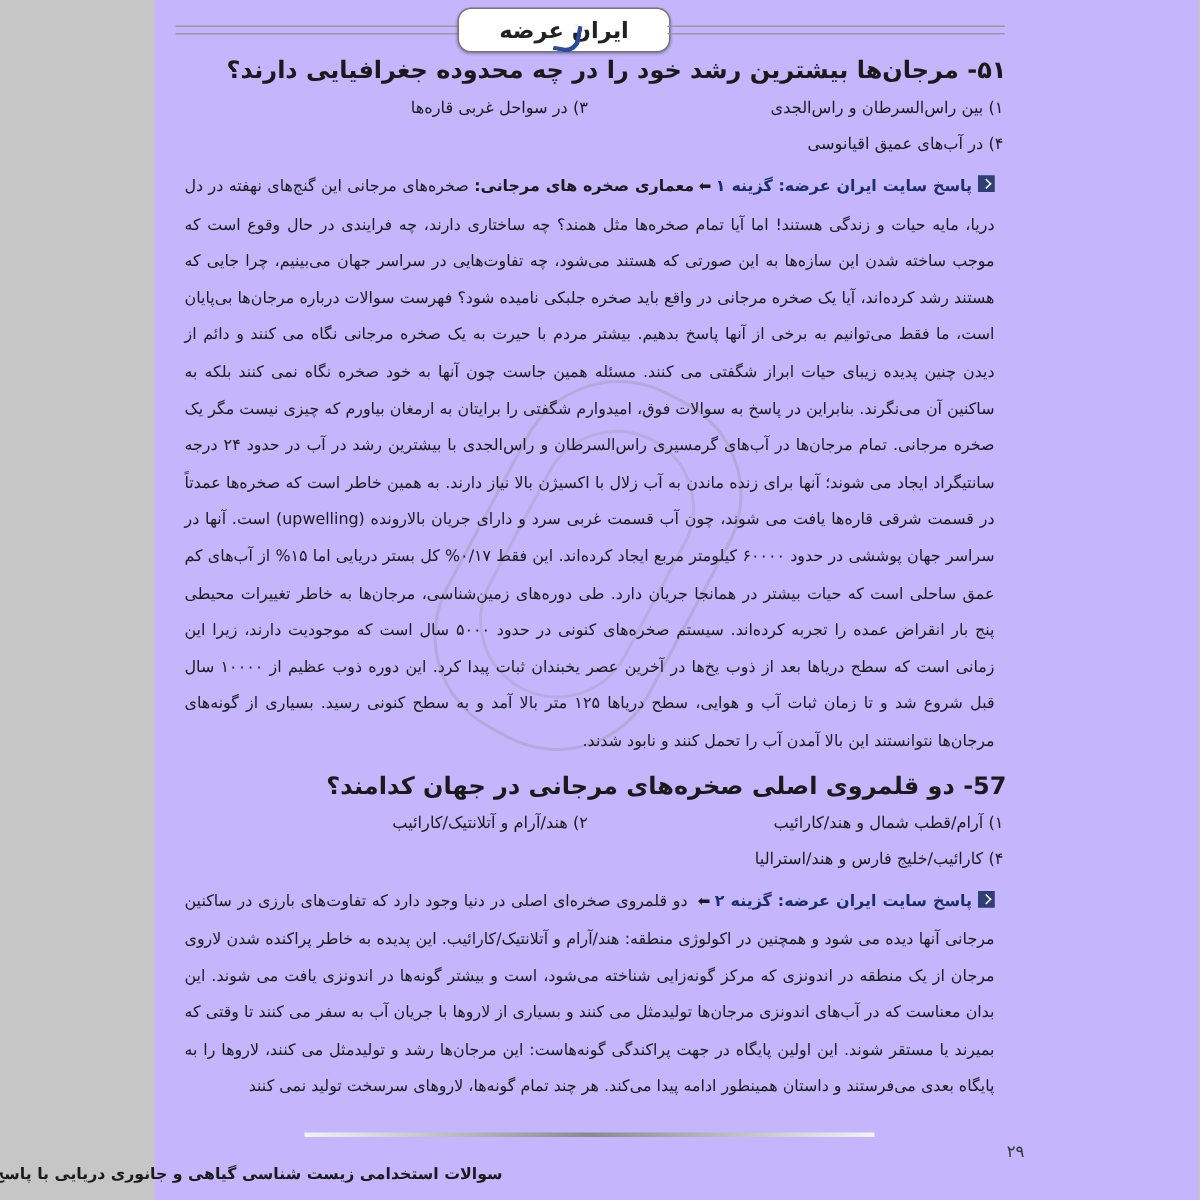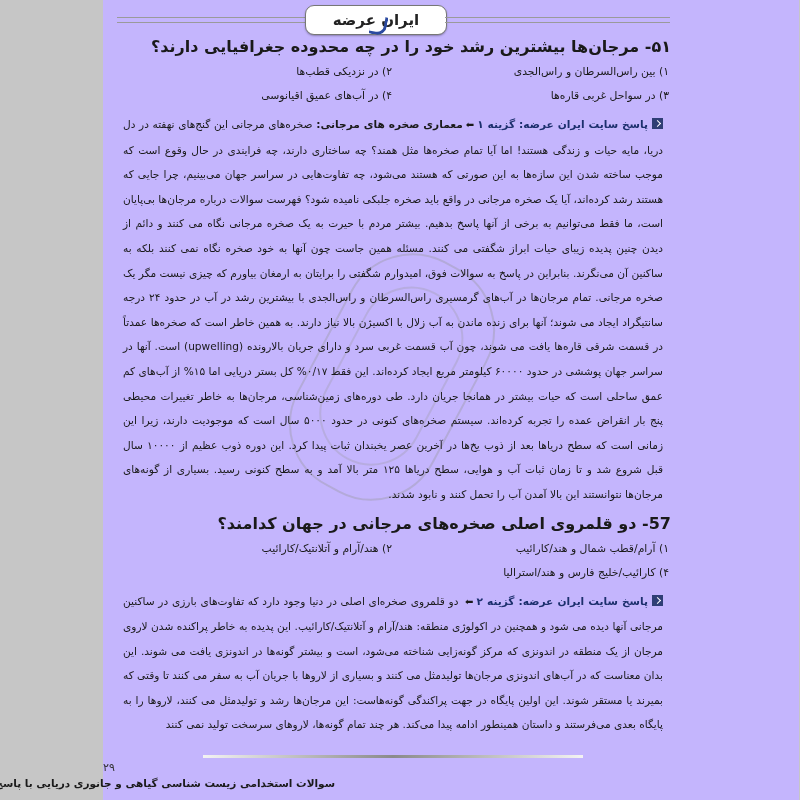--- a/index.html
+++ b/index.html
@@ -18,21 +18,21 @@
     .answer { font-size:10.6px; line-height:24.6px; text-align-last:right; }
     .answer .lbl { font-weight:bold; color:#1c2f6d; }
     .answer .kw { font-weight:bold; }
     .ans-icon { display:inline-block; width:9px; height:9px; background:#2f3e75; border:1px solid #2f3e75; margin-left:4px; vertical-align:-1px; position:relative; }
     .ans-icon::after { content:""; position:absolute; left:2px; top:2px; width:4px; height:4px; border-right:1px solid #fff; border-bottom:1px solid #fff; transform:rotate(-45deg); }
     .arrow-icon { display:inline-block; font-size:10px; color:#1a1a1a; margin:0 3px; }
     .q2 { margin-top:2px; }
     .watermark { position:absolute; left:212px; top:250px; width:150px; height:250px; border:2px solid rgba(150,150,150,0.35); border-radius:70px; transform:rotate(28deg); pointer-events:none; }
     .watermark::before { content:""; position:absolute; left:22px; top:30px; width:100px; height:185px; border:2px solid rgba(150,150,150,0.28); border-radius:55px; }
     .footer-rule { position:absolute; left:100px; top:755px; width:380px; height:3px; background:linear-gradient(to right, #f3f3f3, #8a8a8a 50%, #f3f3f3); }
-    .page-number { position:absolute; left:0; width:580px; top:761px; text-align:left; font-size:11px; color:#333; }
+    .page-number { position:absolute; left:0; width:580px; top:761px; text-align:right; font-size:11px; color:#333; }
     .footer-title { position:absolute; left:12px; top:777px; width:220px; direction:rtl; text-align:left; font-weight:bold; font-size:10.5px; color:#1a1a1a; white-space:nowrap; }
   </style>
 </head>
 <body>
 
 <div class="page">
 
   <div class="header-rule left"></div>
   <div class="logo-box">
     <span class="logo-text">ایران عرضه</span>
@@ -41,21 +41,20 @@
   <div class="header-rule right"></div>
 
   <div class="watermark"></div>
 
   <div class="content">
 
     <section>
       <div class="question">۵۱- مرجان‌ها بیشترین رشد خود را در چه محدوده جغرافیایی دارند؟</div>
       <div class="options">
         <div class="opt">۱) بین راس‌السرطان و راس‌الجدی</div>
-        <div class="opt">۲)  در نزدیکی قطب‌ها</div>
         <div class="opt">۳) در سواحل غربی قاره‌ها</div>
         <div class="opt">۴) در آب‌های عمیق اقیانوسی</div>
       </div>
       <p class="answer" style="margin:8px;">
         <span class="ans-icon"></span><span class="lbl">پاسخ سایت ایران عرضه: گزینه ۱</span><span class="arrow-icon">⬅</span><span class="kw">معماری صخره های مرجانی:</span>
         <span>صخره‌های مرجانی این گنج‌های نهفته در دل دریا، مایه حیات و زندگی هستند! اما آیا تمام صخره‌ها مثل همند؟ چه ساختاری دارند، چه فرایندی در حال وقوع است که موجب ساخته شدن این سازه‌ها به این صورتی که هستند می‌شود، چه تفاوت‌هایی در سراسر جهان می‌بینیم، چرا جایی که هستند رشد کرده‌اند، آیا یک صخره مرجانی در واقع باید صخره جلبکی نامیده شود؟ فهرست سوالات درباره مرجان‌ها بی‌پایان است، ما فقط می‌توانیم به برخی از آنها پاسخ بدهیم. بیشتر مردم با حیرت به یک صخره مرجانی نگاه می کنند و دائم از دیدن چنین پدیده زیبای حیات ابراز شگفتی می کنند. مسئله همین جاست چون آنها به خود صخره نگاه نمی کنند بلکه به ساکنین آن می‌نگرند. بنابراین در پاسخ به سوالات فوق، امیدوارم شگفتی را برایتان به ارمغان بیاورم که چیزی نیست مگر یک صخره مرجانی. تمام مرجان‌ها در آب‌های گرمسیری راس‌السرطان و راس‌الجدی با بیشترین رشد در آب در حدود ۲۴ درجه سانتیگراد ایجاد می شوند؛ آنها برای زنده ماندن به آب زلال با اکسیژن بالا نیاز دارند. به همین خاطر است که صخره‌ها عمدتاً در قسمت شرقی قاره‌ها یافت می شوند، چون آب قسمت غربی سرد و دارای جریان بالارونده (upwelling) است. آنها در سراسر جهان پوششی در حدود ۶۰۰۰۰ کیلومتر مربع ایجاد کرده‌اند. این فقط ۰/۱۷% کل بستر دریایی اما ۱۵% از آب‌های کم عمق ساحلی است که حیات بیشتر در همانجا جریان دارد. طی دوره‌های زمین‌شناسی، مرجان‌ها به خاطر تغییرات محیطی پنج بار انقراض عمده را تجربه کرده‌اند. سیستم صخره‌های کنونی در حدود ۵۰۰۰ سال است که موجودیت دارند، زیرا این زمانی است که سطح دریاها بعد از ذوب یخ‌ها در آخرین عصر یخبندان ثبات پیدا کرد. این دوره ذوب عظیم از ۱۰۰۰۰ سال قبل شروع شد و تا زمان ثبات آب و هوایی، سطح دریاها ۱۲۵ متر بالا آمد و به سطح کنونی رسید. بسیاری از گونه‌های مرجان‌ها نتوانستند این بالا آمدن آب را تحمل کنند و نابود شدند.</span>
       </p>
     </section>
 
     <section class="q2">

